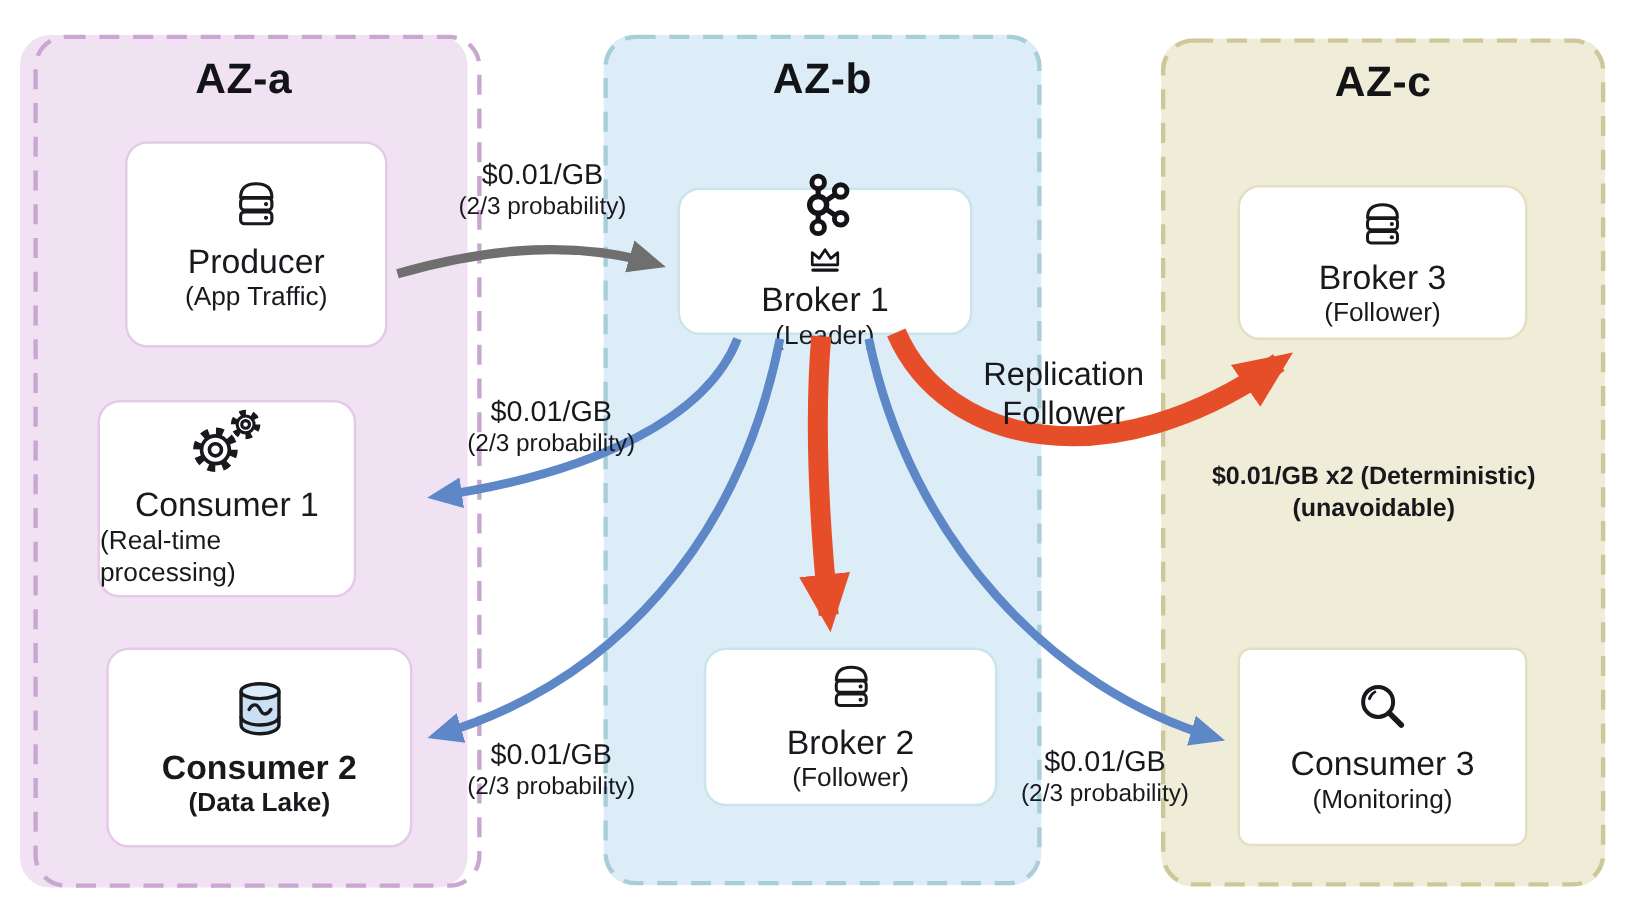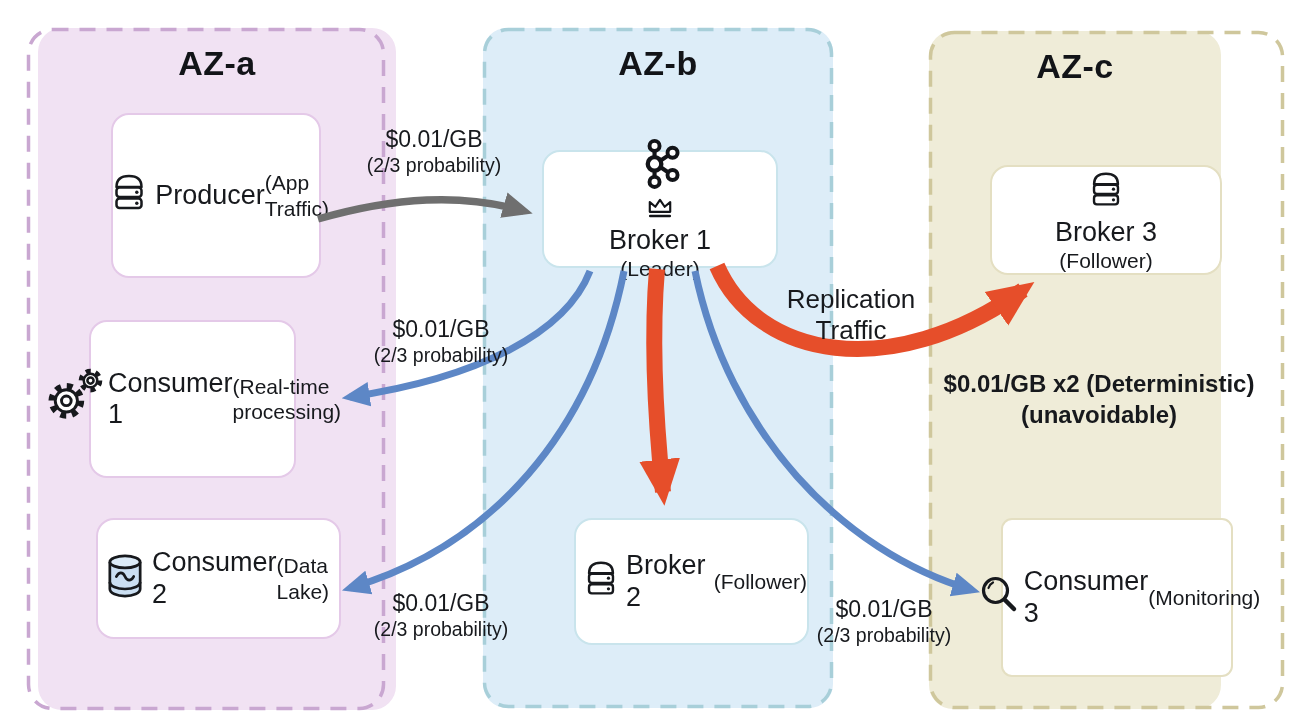--- a/index.html
+++ b/index.html
@@ -2,55 +2,55 @@
 <html><head>
 <meta charset="utf-8">
 <style>
   html,body { margin:0; padding:0; background:#ffffff; }
   .canvas {
     position:relative; width:1312px; height:728px; background:#ffffff;
     font-family:"Liberation Sans", sans-serif; color:#17191d; overflow:hidden;
   }
   
   .zone { position:absolute; border-radius:24px; box-sizing:border-box; z-index:1; }
-  .zone-a { left:38px;  top:28px; width:358px; height:682px; background:#f1e2f3; }
+  .zone-a { left:16px;  top:28px; width:358px; height:682px; background:#f1e2f3; }
   .zone-b { left:483px; top:28px; width:350px; height:680px; background:#ddedf8; }
-  .zone-c { left:929px; top:31px; width:292px; height:678px; background:#efecd8; }
+  .zone-c { left:929px; top:31px; width:355px; height:678px; background:#efecd8; }
   .zone-title {
     position:absolute; top:16px; left:0; width:100%; text-align:center;
     font-size:34px; font-weight:bold; letter-spacing:.5px; color:#121418;
   }
   
   .node {
     position:absolute; background:#ffffff; border:2.5px solid #ddd;
     border-radius:18px; box-sizing:border-box; z-index:3;
     display:flex; align-items:center; justify-content:center;
   }
-  .node.vert  { flex-direction:row;margin-left:11px; }
+  .node.vert  { flex-direction:column; }
   .node.horiz { flex-direction:column; gap:4px; }
   .bn-a { border-color:#e4c9e8; }
   .bn-b { border-color:#c9e4ec; }
   .bn-c { border-color:#e4dfc2; }
   .node-title { font-size:27px; line-height:1.15; }
   .node-sub   { font-size:21px; line-height:1.2; }
   .node-textcol { display:flex; flex-direction:column; align-items:center; }
   .icon-wrap { display:flex; align-items:center; justify-content:center; margin-bottom:6px; }
   .horiz .icon-wrap { margin-bottom:0; }
   .crown-wrap { height:26px; margin-bottom:2px; display:flex; justify-content:center; }
   
   .net { position:absolute; left:0; top:0; z-index:4; pointer-events:none; }
   
   .edge-label {
     position:absolute; z-index:6; text-align:center; white-space:nowrap;
     transform:translateX(-50%); color:#17191d; line-height:1.2;
   }
   .edge-label .l1 { font-size:23px; }
   .edge-label .l2 { font-size:19.5px; }
   .edge-label.big  .l1, .edge-label.big .l2 { font-size:26px; }
-  .edge-label.bold .l1, .edge-label.bold .l2 { font-size:24px; font-weight:bold; line-height:1.3; }
+  .edge-label.bold .l1, .edge-label.bold .l2 { font-size:20px; font-weight:bold; line-height:1.3; }
 </style>
 </head>
 <body>
 
 <div class="canvas">
 
   <div class="zone zone-a">
     <div class="zone-title">AZ-a</div>
   </div>
   <div class="zone zone-b">
@@ -111,21 +111,21 @@
           <circle cx="22" cy="34" r="15" stroke-width="7" stroke-dasharray="5.89 5.89"></circle>
           <circle cx="22" cy="34" r="11.5" fill="#fff" stroke-width="3"></circle>
           <circle cx="22" cy="34" r="5" stroke-width="3"></circle>
         </g>
       </svg>
     </div>
     <div class="node-title">Consumer 1</div>
     <div class="node-sub">(Real-time processing)</div>
   </div>
 
-  <div class="node vert bn-a" style="left:85px; top:518px; width:245px; height:121px;">
+  <div class="node vert bn-a" style="left:85px; top:518px; width:245px; height:160px;font-weight:bold;">
     <div class="icon-wrap">
       <svg width="54" height="52" viewBox="0 0 48 48">
         <path d="M10 11 V36 c0 3.8 6.3 6.5 14 6.5 s14 -2.7 14 -6.5 V11" fill="#cbdff2" stroke="#17191d" stroke-width="2.5"></path>
         <path d="M10 29.5 c0 3.8 6.3 6.5 14 6.5 s14 -2.7 14 -6.5" fill="none" stroke="#17191d" stroke-width="2.5"></path>
         <ellipse cx="24" cy="11" rx="14" ry="5.5" fill="#dcebf8" stroke="#17191d" stroke-width="2.5"></ellipse>
         <path d="M16 24.5 c2.5 -4.5 6 -4.5 8 0 c2 4.5 5.5 4.5 8 0" fill="none" stroke="#17191d" stroke-width="2.5" stroke-linecap="round"></path>
       </svg>
     </div>
     <div class="node-title">Consumer 2</div>
     <div class="node-sub">(Data Lake)</div>
@@ -166,21 +166,21 @@
         <rect x="11.5" y="18.5" width="25" height="9.5" rx="3" fill="#fff"></rect>
         <circle cx="31.8" cy="23.2" r="1.7" fill="#17191d" stroke="none"></circle>
         <rect x="11.5" y="29.5" width="25" height="9.5" rx="3" fill="#fff"></rect>
         <circle cx="31.8" cy="34.2" r="1.7" fill="#17191d" stroke="none"></circle>
       </svg>
     </div>
     <div class="node-title">Broker 2</div>
     <div class="node-sub">(Follower)</div>
   </div>
 
-  <div class="node horiz bn-c" style="left:990px; top:165px; width:232px; height:110px;border-radius:18px;">
+  <div class="node horiz bn-c" style="left:990px; top:148px; width:232px; height:124px;border-radius:18px;">
     <div class="icon-wrap">
       <svg width="50" height="46" viewBox="0 0 48 48" fill="none" stroke="#17191d" stroke-width="2.5" stroke-linejoin="round">
         <path d="M11.5 18 C11.5 10 16 7 24 7 C32 7 36.5 10 36.5 18 Z" fill="#fff"></path>
         <rect x="11.5" y="18.5" width="25" height="9.5" rx="3" fill="#fff"></rect>
         <circle cx="31.8" cy="23.2" r="1.7" fill="#17191d" stroke="none"></circle>
         <rect x="11.5" y="29.5" width="25" height="9.5" rx="3" fill="#fff"></rect>
         <circle cx="31.8" cy="34.2" r="1.7" fill="#17191d" stroke="none"></circle>
       </svg>
     </div>
     <div class="node-textcol">
@@ -216,21 +216,21 @@
     <div class="l2">(2/3 probability)</div>
   </div>
 
   <div class="edge-label" style="left:884px; top:596px;">
     <div class="l1">$0.01/GB</div>
     <div class="l2">(2/3 probability)</div>
   </div>
 
   <div class="edge-label big" style="left:851px; top:284px;">
     <div class="l1">Replication</div>
-    <div class="l2">Traffic</div>
+    <div class="l2">Follower</div>
   </div>
 
   <div class="edge-label bold" style="left:1099px; top:368px;">
     <div class="l1">$0.01/GB x2 (Deterministic)</div>
     <div class="l2">(unavoidable)</div>
   </div>
 
 </div>
 
 </body></html>

